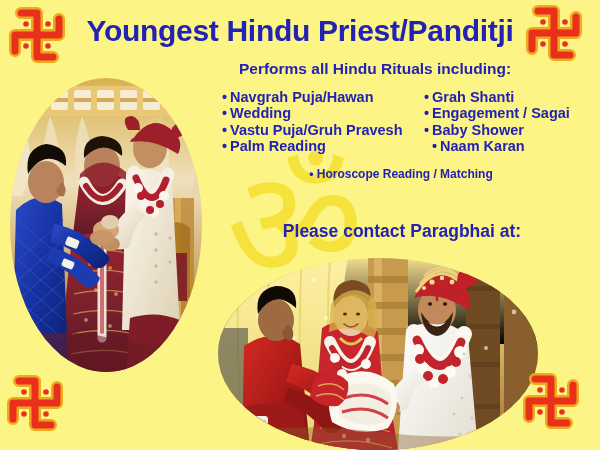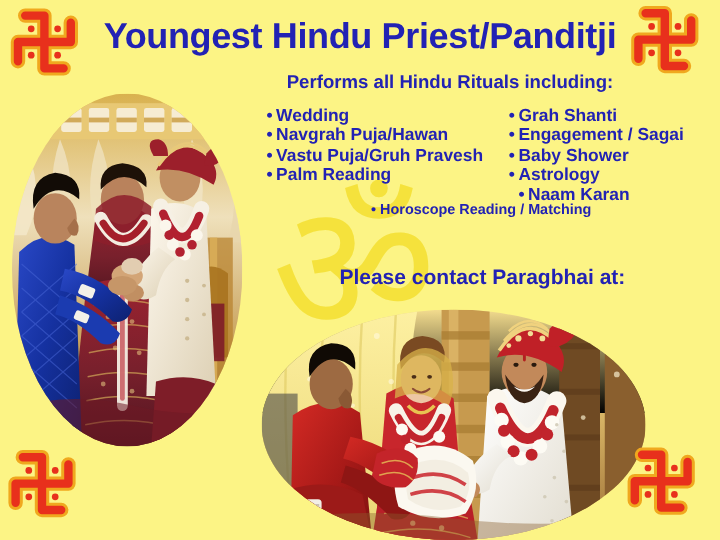--- a/index.html
+++ b/index.html
@@ -569,45 +569,42 @@
     </g>
   </svg>
 
   <div class="title">Youngest Hindu Priest/Panditji</div>
 
   <div class="subtitle">Performs all Hindu Rituals including:</div>
 
   <div class="service-cols">
     <div class="col-left">
       <div class="bullet-item">
+        <span class="bullet-dot">•</span><span>Navgrah Puja/Hawan</span>
+      </div>
+      <div class="bullet-item">
         <span class="bullet-dot">•</span><span>Wedding</span>
-      </div>
-      <div class="bullet-item">
-        <span class="bullet-dot">•</span><span>Navgrah Puja/Hawan</span>
       </div>
       <div class="bullet-item">
         <span class="bullet-dot">•</span><span>Vastu Puja/Gruh Pravesh</span>
       </div>
       <div class="bullet-item">
         <span class="bullet-dot">•</span><span>Palm Reading</span>
       </div>
     </div>
     <div class="col-right">
       <div class="bullet-item">
         <span class="bullet-dot">•</span><span>Grah Shanti</span>
       </div>
       <div class="bullet-item">
         <span class="bullet-dot">•</span><span>Engagement / Sagai</span>
       </div>
       <div class="bullet-item">
         <span class="bullet-dot">•</span><span>Baby Shower</span>
       </div>
-      <div class="bullet-item">
-        <span class="bullet-dot">•</span><span>Astrology</span>
-      </div>
       <div class="bullet-item indent2">
         <span class="bullet-dot">•</span><span>Naam Karan</span>
       </div>
     </div>
   </div>
 
   <div class="service-center">• Horoscope Reading / Matching</div>
 
   <div class="contact">
     <div class="contact-line1">Please contact Paragbhai at:</div>

